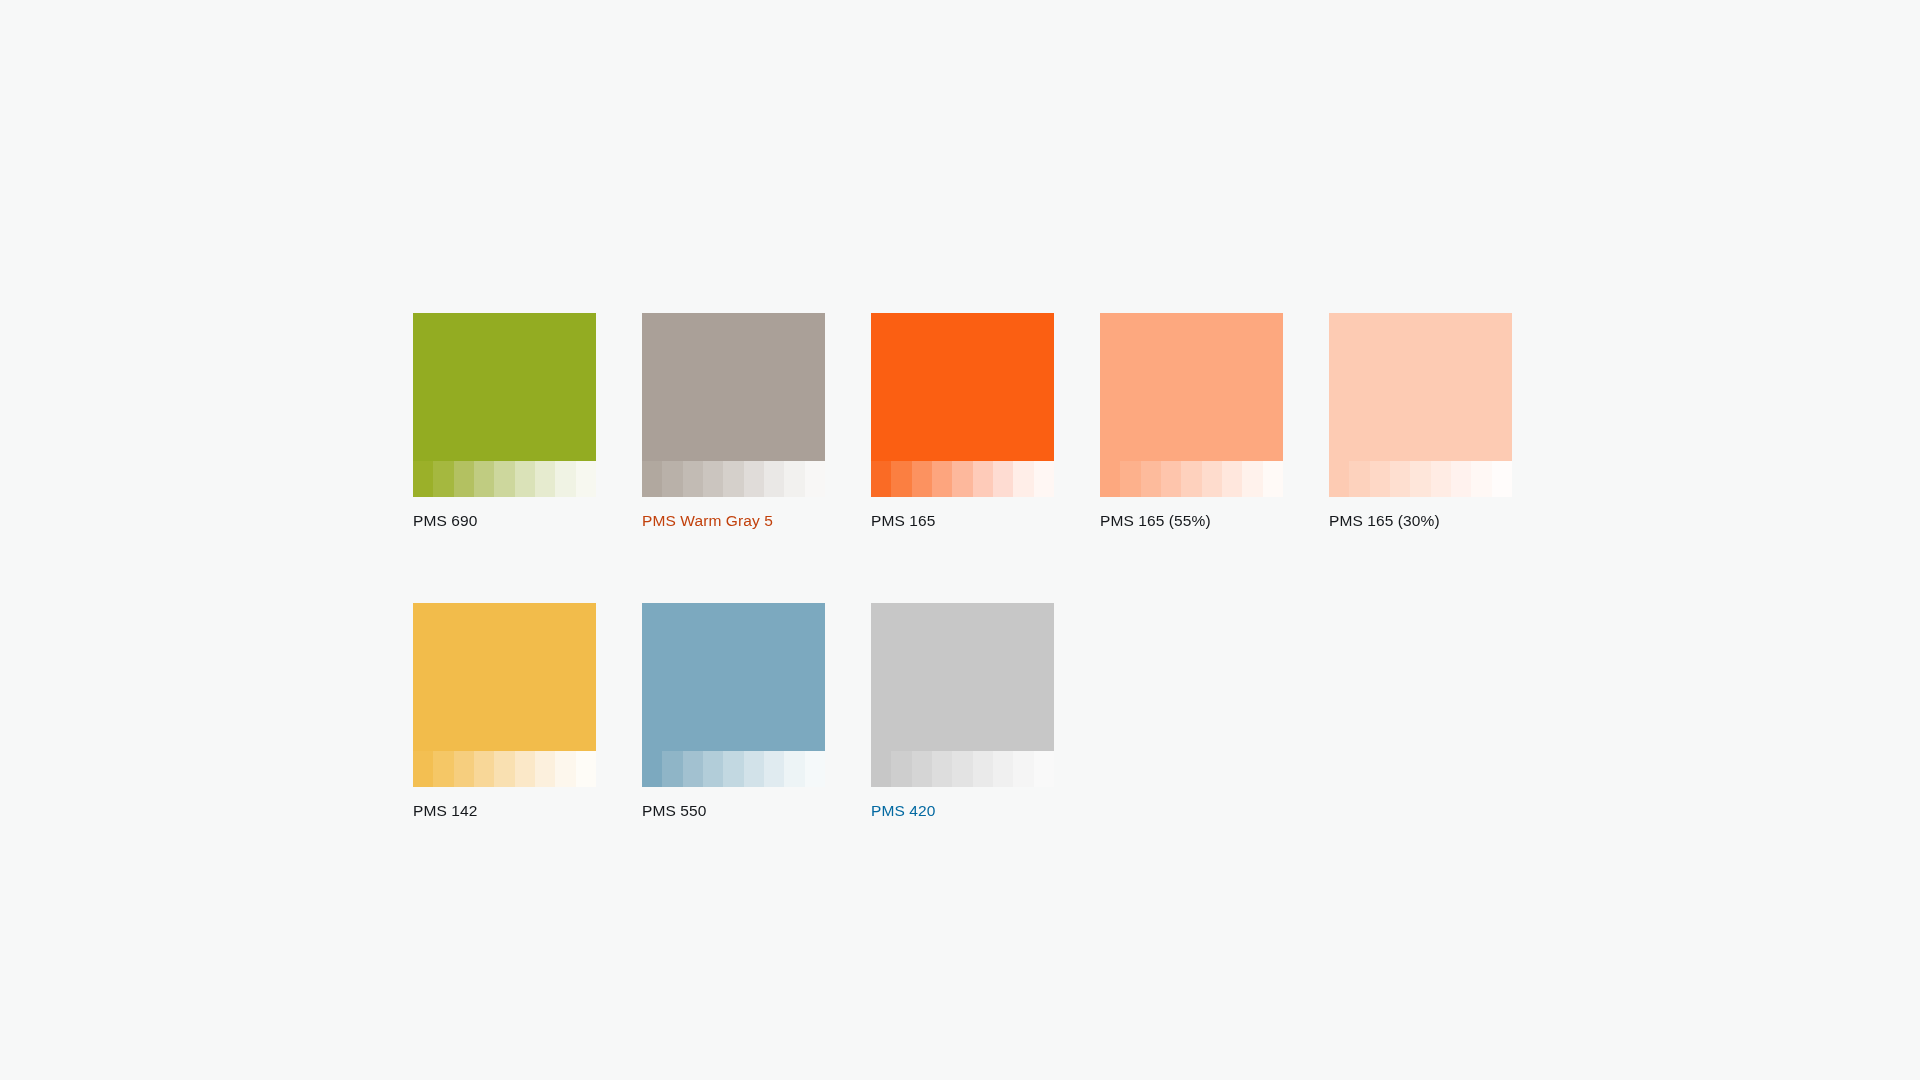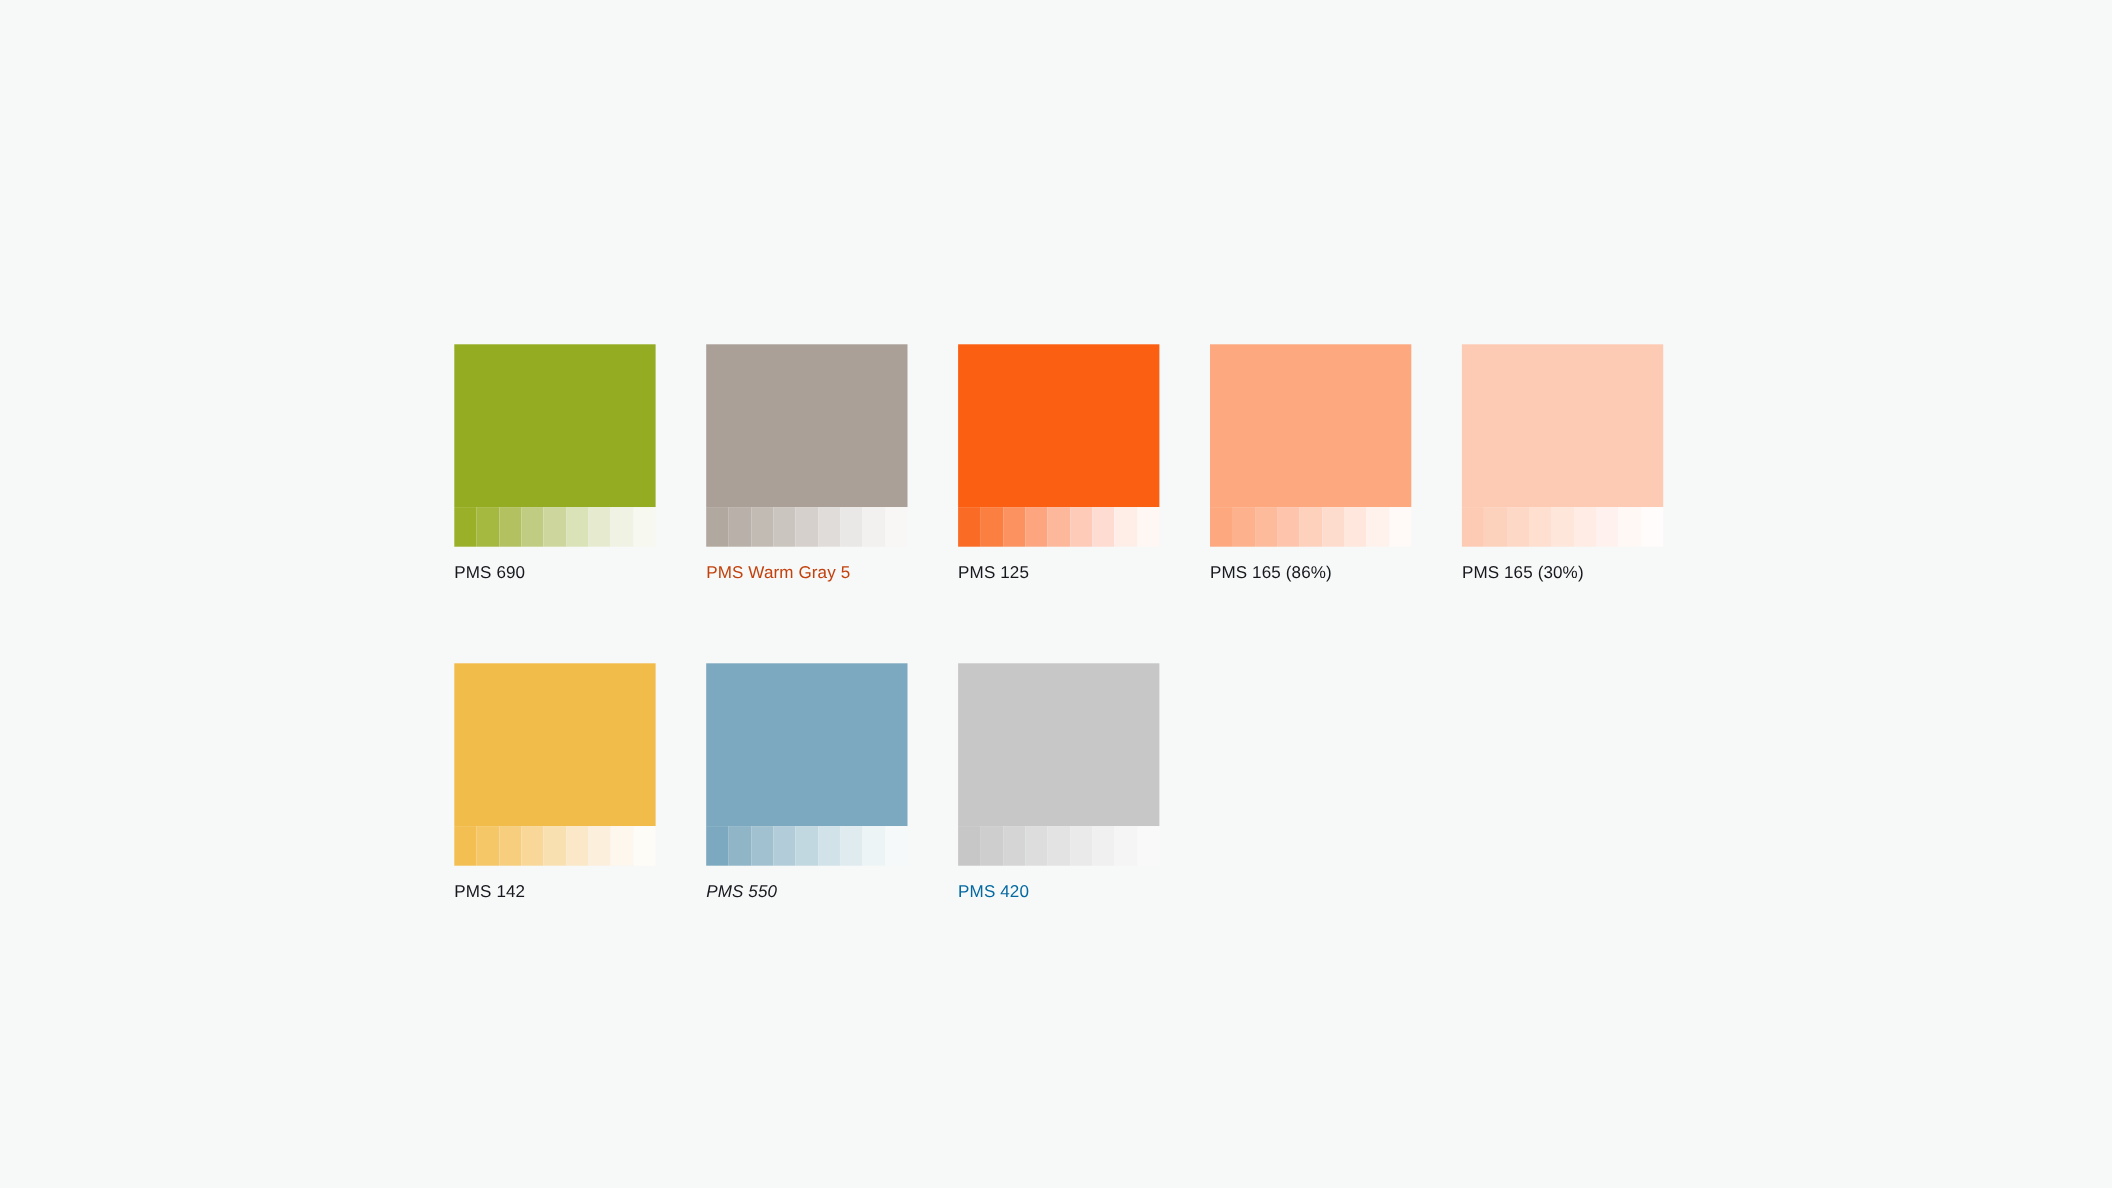--- a/index.html
+++ b/index.html
@@ -118,38 +118,38 @@
             <div class="tint-step" style="background: rgb(251, 127, 65);"></div>
             <div class="tint-step" style="background: rgb(252, 146, 96);"></div>
             <div class="tint-step" style="background: rgb(253, 165, 126);"></div>
             <div class="tint-step" style="background: rgb(253, 184, 156);"></div>
             <div class="tint-step" style="background: rgb(254, 203, 185);"></div>
             <div class="tint-step" style="background: rgb(254, 220, 210);"></div>
             <div class="tint-step" style="background: rgb(255, 238, 232);"></div>
             <div class="tint-step" style="background: rgb(255, 247, 244);"></div>
           </div>
         </div>
-        <div class="swatch-label" style="color: rgb(21, 24, 28);">PMS 125</div>
+        <div class="swatch-label" style="color: rgb(21, 24, 28);">PMS 165</div>
       </div>
       <div class="swatch-card">
         <div class="swatch-body">
           <div class="swatch-main" style="background: rgb(253, 168, 127);"></div>
           <div class="swatch-tints">
             <div class="tint-step" style="background: rgb(253, 168, 127);"></div>
             <div class="tint-step" style="background: rgb(253, 177, 140);"></div>
             <div class="tint-step" style="background: rgb(253, 187, 156);"></div>
             <div class="tint-step" style="background: rgb(254, 197, 172);"></div>
             <div class="tint-step" style="background: rgb(254, 209, 189);"></div>
             <div class="tint-step" style="background: rgb(254, 220, 205);"></div>
             <div class="tint-step" style="background: rgb(255, 231, 221);"></div>
             <div class="tint-step" style="background: rgb(255, 242, 236);"></div>
             <div class="tint-step" style="background: rgb(255, 250, 247);"></div>
           </div>
         </div>
-        <div class="swatch-label" style="color: rgb(21, 24, 28);">PMS 165 (86%)</div>
+        <div class="swatch-label" style="color: rgb(21, 24, 28);">PMS 165 (55%)</div>
       </div>
       <div class="swatch-card">
         <div class="swatch-body">
           <div class="swatch-main" style="background: rgb(253, 203, 179);"></div>
           <div class="swatch-tints">
             <div class="tint-step" style="background: rgb(253, 203, 179);"></div>
             <div class="tint-step" style="background: rgb(253, 210, 189);"></div>
             <div class="tint-step" style="background: rgb(254, 216, 198);"></div>
             <div class="tint-step" style="background: rgb(254, 223, 208);"></div>
             <div class="tint-step" style="background: rgb(254, 230, 218);"></div>
@@ -186,21 +186,21 @@
             <div class="tint-step" style="background: rgb(143, 181, 199);"></div>
             <div class="tint-step" style="background: rgb(162, 193, 208);"></div>
             <div class="tint-step" style="background: rgb(178, 205, 217);"></div>
             <div class="tint-step" style="background: rgb(194, 216, 225);"></div>
             <div class="tint-step" style="background: rgb(210, 226, 233);"></div>
             <div class="tint-step" style="background: rgb(224, 235, 240);"></div>
             <div class="tint-step" style="background: rgb(237, 244, 246);"></div>
             <div class="tint-step" style="background: rgb(245, 249, 250);"></div>
           </div>
         </div>
-        <div class="swatch-label" style="color: rgb(21, 24, 28); font-style: italic;">PMS 550</div>
+        <div class="swatch-label" style="color: rgb(21, 24, 28);">PMS 550</div>
       </div>
       <div class="swatch-card">
         <div class="swatch-body">
           <div class="swatch-main" style="background: rgb(199, 199, 199);"></div>
           <div class="swatch-tints">
             <div class="tint-step" style="background: rgb(199, 199, 199);"></div>
             <div class="tint-step" style="background: rgb(206, 206, 206);"></div>
             <div class="tint-step" style="background: rgb(213, 213, 213);"></div>
             <div class="tint-step" style="background: rgb(221, 221, 221);"></div>
             <div class="tint-step" style="background: rgb(227, 227, 227);"></div>

